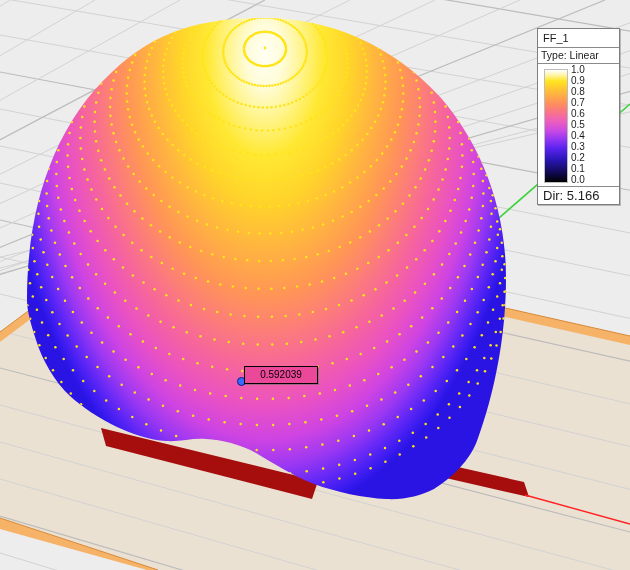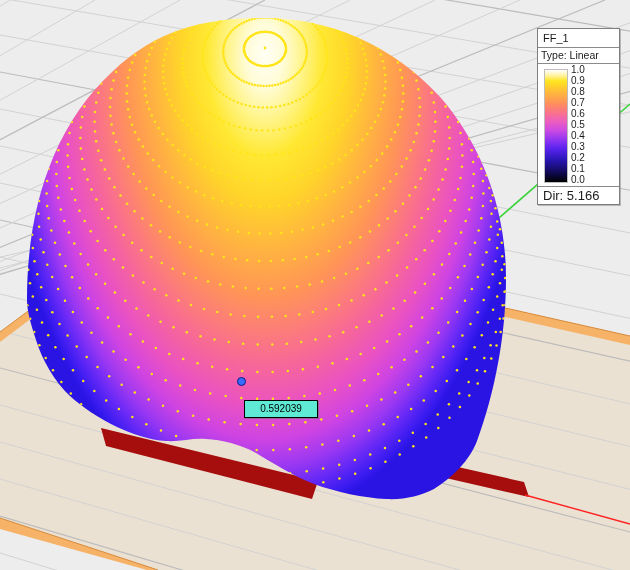--- a/index.html
+++ b/index.html
@@ -16,22 +16,22 @@
   .legend-scale{position:relative;height:122px;}
   .colorbar{position:absolute;left:6px;top:5px;width:22px;height:112px;
             border:1px solid #bdbdbd;}
   .scale-labels{position:absolute;left:33px;top:0;height:122px;width:40px;
                 display:flex;flex-direction:column;justify-content:space-between;
                 padding:1px 0;box-sizing:border-box;}
   .scale-labels span{font-size:10px;line-height:10px;color:#1c1c1c;}
   .legend-dir{height:17px;line-height:17px;padding-left:5px;font-size:13px;
               border-bottom:none;}
   
-  .tooltip{position:absolute;left:244px;top:400px;width:72px;height:16px;
-           background:#5eead4;border:1px solid #000;box-shadow:1px 1px 0 rgba(110,110,110,.6);
+  .tooltip{position:absolute;left:244px;top:366px;width:72px;height:16px;
+           background:#ec4899;border:1px solid #000;box-shadow:1px 1px 0 rgba(110,110,110,.6);
            font-size:10px;line-height:16px;text-align:center;color:#000;}
   .pick-marker{position:absolute;left:237px;top:377px;width:7px;height:7px;
                border-radius:50%;background:#3a6bff;border:1.5px solid #0a1a8a;
                box-sizing:content-box;}
 </style>
 </head>
 <body>
 
 <div id="stage">
 

